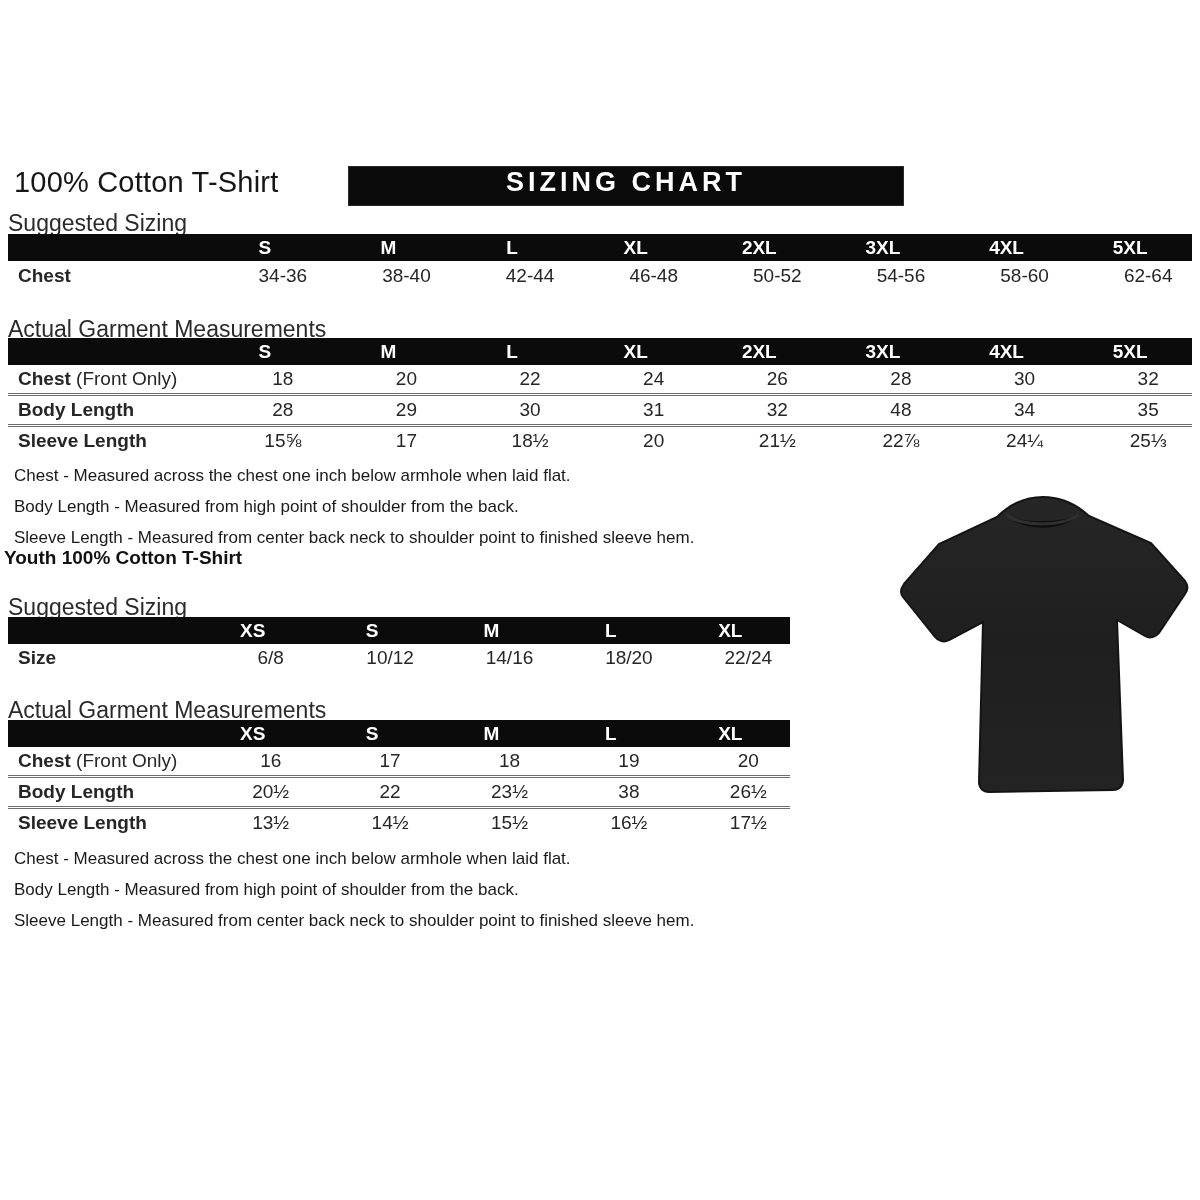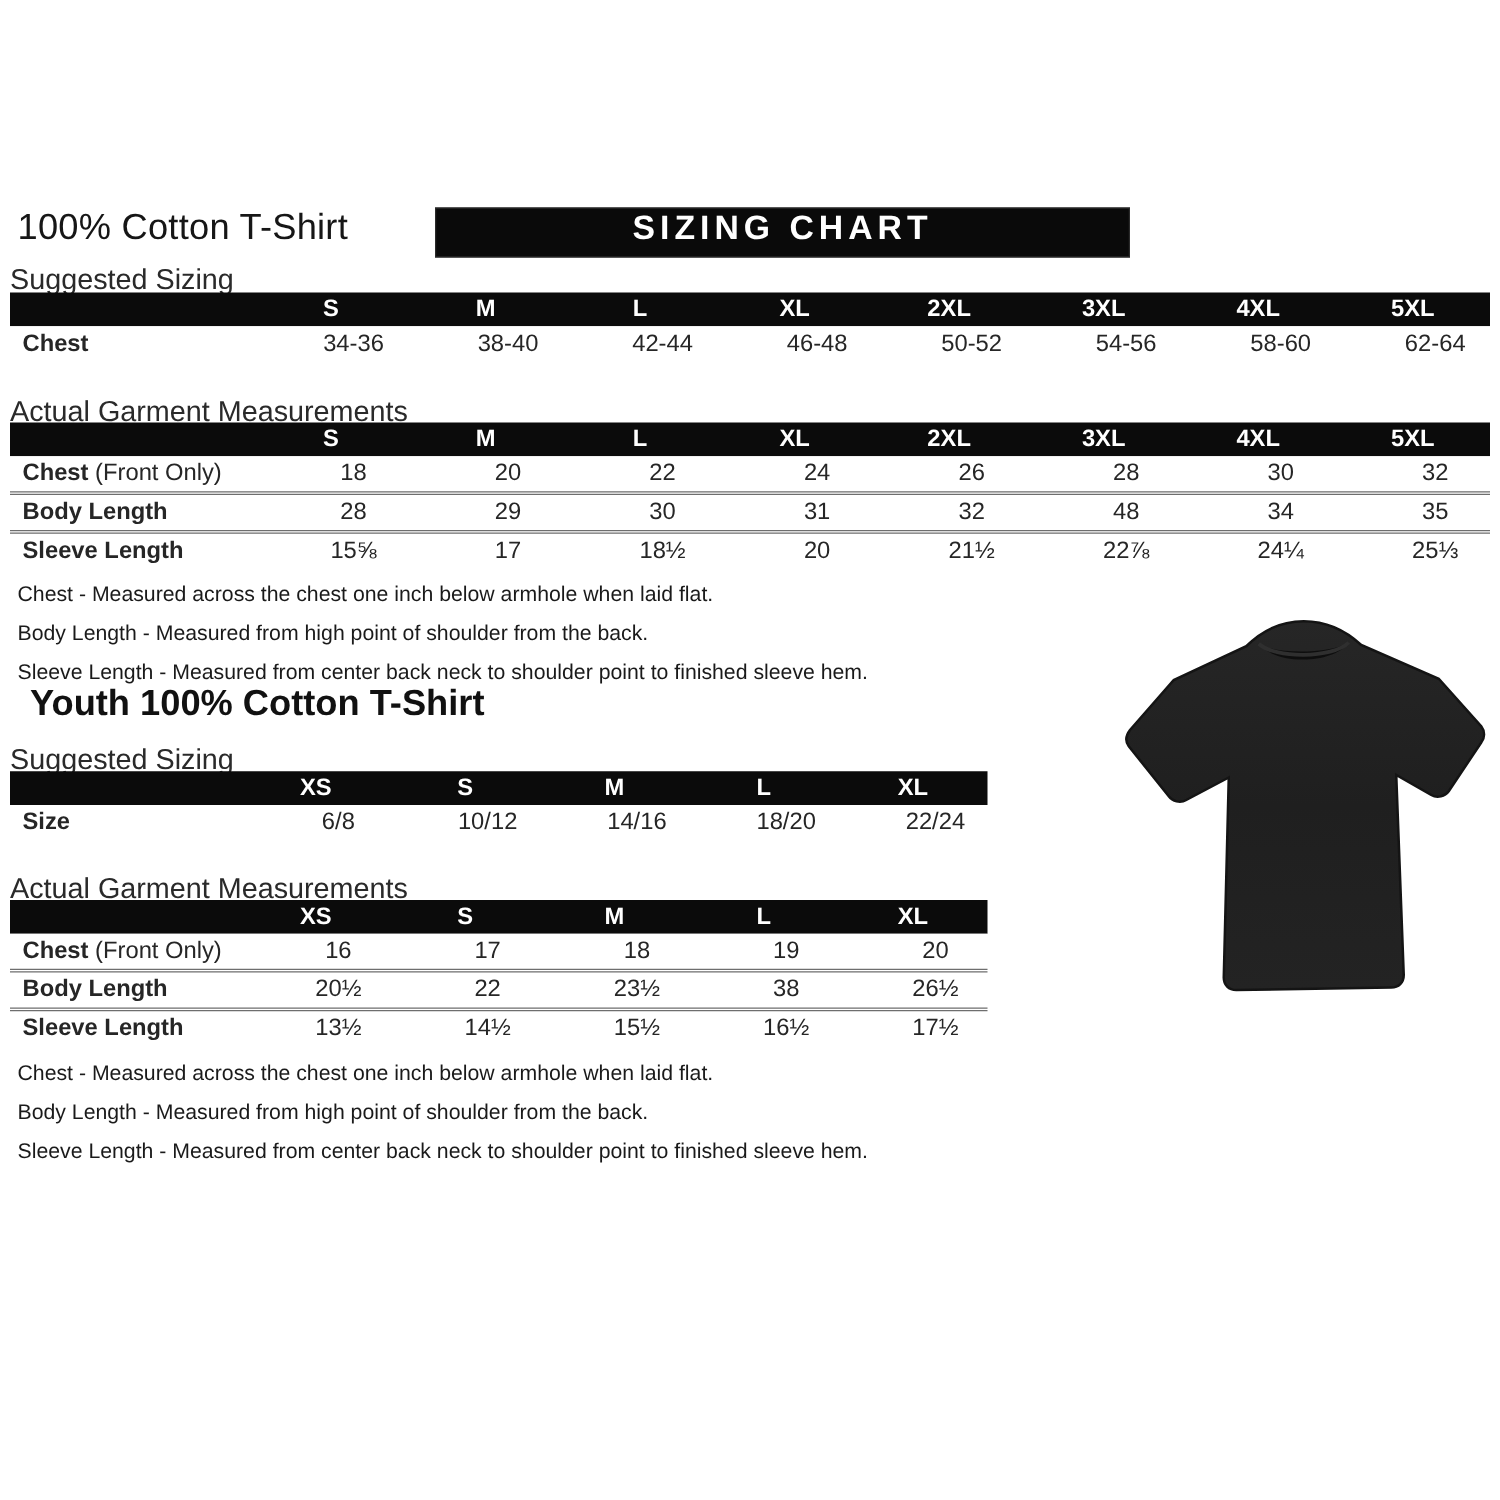--- a/index.html
+++ b/index.html
@@ -50,22 +50,22 @@
   .trow.sep{border-top:3px double #6e6e6e;}
   .cell-label{width:var(--lbl);padding-left:10px;box-sizing:border-box;font-weight:700;white-space:nowrap;}
   .cell-label .lbl-note{font-weight:400;}
   .cell{flex:1;text-align:center;}
 
   
   .notes{position:absolute;left:14px;font-size:17px;color:#1a1a1a;line-height:31px;}
   .notes div{white-space:nowrap;}
 
   .youth-title{
-    position:absolute;left:24px;top:547px;
-    font-size:29px;font-weight:700;color:#111111;white-space:nowrap;
+    position:absolute;left:4px;top:547px;
+    font-size:19px;font-weight:700;color:#111111;white-space:nowrap;
   }
 
   
   .shirt-wrap{position:absolute;left:893px;top:485px;width:300px;height:322px;}
 </style>
 </head>
 <body>
 
 <div class="page">
 

